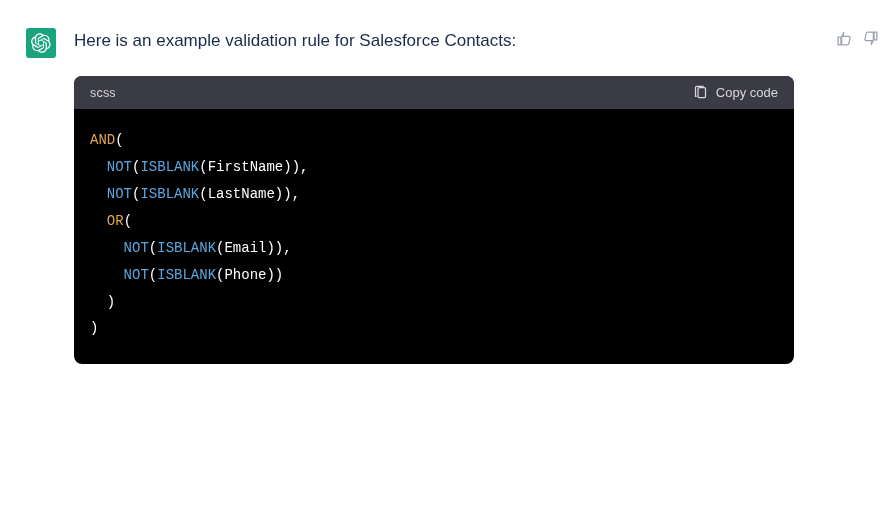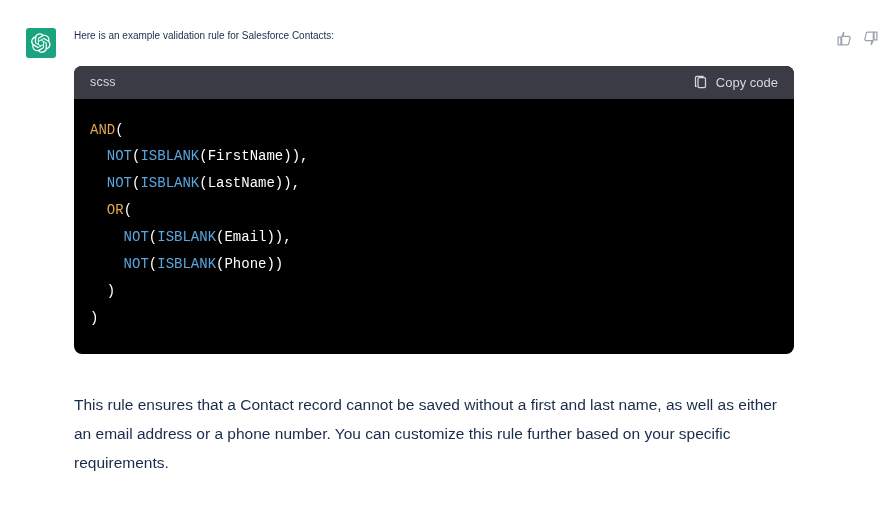--- a/index.html
+++ b/index.html
@@ -26,21 +26,21 @@
     align-items: center;
     justify-content: center;
     flex-shrink: 0;
   }
   .avatar svg { width: 20px; height: 20px; }
   .content {
     flex: 1;
     max-width: 720px;
   }
   .intro {
-    font-size: 10px;
+    font-size: 17px;
     line-height: 1.55;
     color: #1a2b4a;
     margin-bottom: 22px;
   }
   .feedback {
     position: absolute;
     right: 10px;
     top: 28px;
     display: flex;
     gap: 6px;
@@ -52,21 +52,21 @@
     align-items: center;
     justify-content: center;
     cursor: pointer;
     color: #9ca3af;
   }
   .fb-btn svg { width: 17px; height: 17px; }
   .codeblock {
     border-radius: 8px;
     overflow: hidden;
     background: #000000;
-    margin-bottom: 36px;
+    margin-bottom: 16px;
   }
   .codeheader {
     background: #3b3b45;
     display: flex;
     justify-content: space-between;
     align-items: center;
     padding: 9px 16px;
     font-size: 12.5px;
     color: #d7d7dc;
   }
@@ -124,21 +124,20 @@
       <div class="codebody" id="codebody"><span class="hl-kw">AND</span>(
   <span class="hl-fn">NOT</span>(<span class="hl-fn">ISBLANK</span>(FirstName)),
   <span class="hl-fn">NOT</span>(<span class="hl-fn">ISBLANK</span>(LastName)),
   <span class="hl-kw">OR</span>(
     <span class="hl-fn">NOT</span>(<span class="hl-fn">ISBLANK</span>(Email)),
     <span class="hl-fn">NOT</span>(<span class="hl-fn">ISBLANK</span>(Phone))
   )
 )</div>
     </div>
 
-    <p class="explain">This rule ensures that a Contact record cannot be saved without a first and last name, as well as either an email address or a phone number. You can customize this rule further based on your specific requirements.</p>
   </div>
 
   <div class="feedback">
     <div class="fb-btn">
       <svg viewBox="0 0 24 24" fill="none" stroke="currentColor" stroke-width="1.8">
         <path d="M7 10v11H3V10h4zm4-7l-1 6h8a2 2 0 0 1 2 2l-2 8a2 2 0 0 1-2 2H8V10l3-7z"></path>
       </svg>
     </div>
     <div class="fb-btn">
       <svg viewBox="0 0 24 24" fill="none" stroke="currentColor" stroke-width="1.8">

